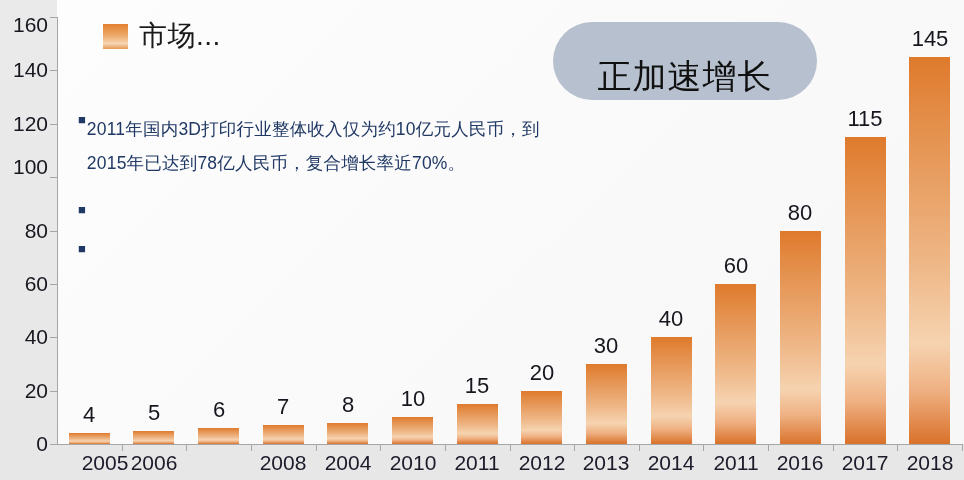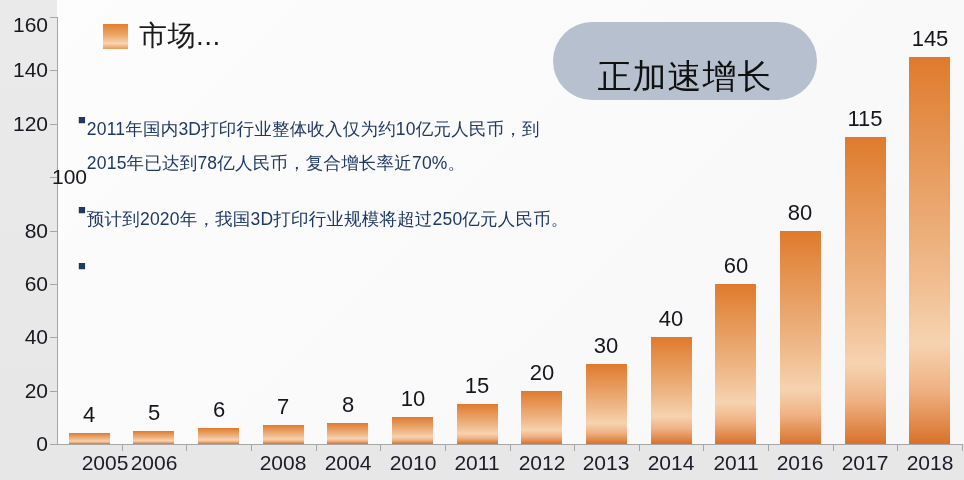--- a/index.html
+++ b/index.html
@@ -110,21 +110,21 @@
       <div class="y-tick" style="position: absolute; left: 50px; top: 124px; width: 7px; height: 1px; background: rgb(166, 166, 166);"></div>
       <div class="y-tick" style="position: absolute; left: 50px; top: 70px; width: 7px; height: 1px; background: rgb(166, 166, 166);"></div>
       <div class="y-tick" style="position: absolute; left: 50px; top: 17px; width: 7px; height: 1px; background: rgb(166, 166, 166);"></div>
     </div>
   <div id="y-labels">
       <div class="ylab-wrap" style="top: 433px;">0</div>
       <div class="ylab-wrap" style="top: 380px;">20</div>
       <div class="ylab-wrap" style="top: 326px;">40</div>
       <div class="ylab-wrap" style="top: 273px;">60</div>
       <div class="ylab-wrap" style="top: 220px;">80</div>
-      <div class="ylab-wrap" style="top: 166px; padding-left: 39px;">100</div>
+      <div class="ylab-wrap" style="top: 156px;">100</div>
       <div class="ylab-wrap" style="top: 113px; text-align: right;">120</div>
       <div class="ylab-wrap" style="top: 59px;">140</div>
       <div class="ylab-wrap" style="top: 14px;">160</div>
     </div>
 
   <div id="bars-layer">
       <div class="bar" style="left: 69px; top: 433px; width: 41px; height: 11px;"></div>
       <div class="bar-value" style="left: 49px; top: 404px; width: 80px;">4</div>
       <div class="bar" style="left: 133px; top: 431px; width: 41px; height: 13px;"></div>
       <div class="bar-value" style="left: 114px; top: 402px; width: 80px;">5</div>
@@ -200,20 +200,19 @@
   <div class="bullets">
     <div class="bullet-row">
       <span class="bullet-mark">■</span>
       <span class="bullet-text">
         <span>2011年国内3D打印行业整体收入仅为约10亿元人民币，到</span><br>
         <span>2015年已达到78亿人民币，复合增长率近70%。</span>
       </span>
     </div>
     <div class="bullet-row spaced">
       <span class="bullet-mark">■</span>
-      <span class="bullet-text">预计到2020年，我国3D打印行业规模将超过250亿元人民币。</span>
     </div>
     <div class="bullet-row spaced">
       <span class="bullet-mark">■</span>
     </div>
   </div>
 
 </div>
 
 </body></html>

